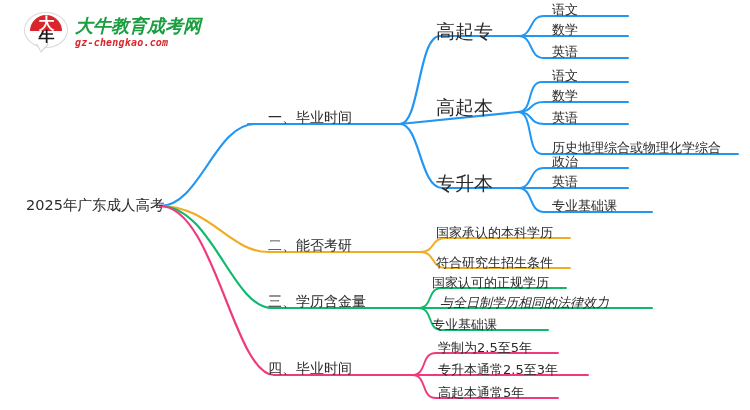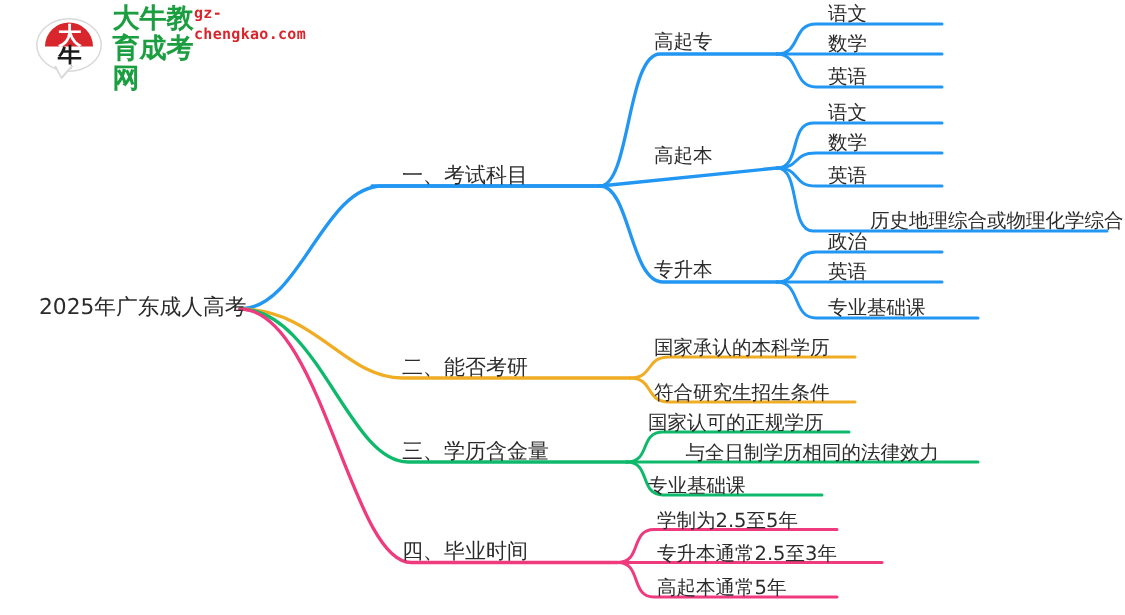--- a/index.html
+++ b/index.html
@@ -57,21 +57,21 @@
     width:34px; height:28px;
     font-size:16px; font-weight:bold;
     color:#1a1a1a;
     letter-spacing:-1px;
     line-height:14px;
     text-align:center;
     font-family:"DejaVu Sans",sans-serif;
   }
   .logo-cn span:first-child { color:#ffffff; display:block; }
   .logo-cn span:last-child  { color:#1a1a1a; display:block; }
-  .logo-text { display:flex; flex-direction:row; justify-content:space-between; }
+  .logo-text { display:flex; flex-direction:column; justify-content:space-between;font-style:italic; }
   .logo-title {
     font-size:18px; font-weight:bold; color:#1a9e3f;
     letter-spacing:0px; line-height:20px;
     font-family:"DejaVu Sans",sans-serif;
   }
   .logo-sub {
     font-size:10px; font-weight:bold; color:#d8262c;
     letter-spacing:0.2px; line-height:14px;
     font-family:"DejaVu Sans Mono","Liberation Mono",monospace;
   }
@@ -86,21 +86,21 @@
     font-family:"DejaVu Sans","Liberation Sans",sans-serif;
     color:#2b2b2b;
     white-space:nowrap;
     line-height:1;
   }
   .root {
     font-size:14.5px;
     left:26px; top:198px;
   }
   .lvl1 { font-size:14px; }
-  .lvl2 { font-size:13px; }
+  .lvl2 { font-size:19px; }
   .lvl3 { font-size:13px; }
 </style>
 </head>
 <body>
 
 <div id="canvas">
 
   <div id="logo">
     <div class="logo-mark">
       <div class="logo-bubble"></div>
@@ -153,46 +153,46 @@
     <path d="M418,308 C434,308 426,330 442,330 L548,330" stroke="#0fb96b" stroke-width="2"></path>
 
     <path d="M160,206 C214,206 234,375 274,375 L412,375" stroke="#ef3b7e" stroke-width="2.2"></path>
     <path d="M412,375 C428,375 420,353 436,353 L558,353" stroke="#ef3b7e" stroke-width="2"></path>
     <path d="M412,375 L588,375" stroke="#ef3b7e" stroke-width="2"></path>
     <path d="M412,375 C428,375 420,398 436,398 L558,398" stroke="#ef3b7e" stroke-width="2"></path>
   </svg>
 
   <div class="node root">2025年广东成人高考</div>
 
-  <div class="node lvl1" style="left:268px; top:110px;">一、考试科目</div>
+  <div class="node lvl1" style="left:268px; top:110px;">一、毕业时间</div>
 
   <div class="node lvl2" style="left:436px; top:22px;">高起专</div>
   <div class="node lvl2" style="left:436px; top:98px;">高起本</div>
   <div class="node lvl2" style="left:436px; top:174px;">专升本</div>
 
   <div class="node lvl3" style="left:552px; top:3px;">语文</div>
   <div class="node lvl3" style="left:552px; top:23px;">数学</div>
   <div class="node lvl3" style="left:552px; top:45px;">英语</div>
 
   <div class="node lvl3" style="left:552px; top:69px;">语文</div>
   <div class="node lvl3" style="left:552px; top:89px;">数学</div>
   <div class="node lvl3" style="left:552px; top:111px;">英语</div>
-  <div class="node lvl3" style="left:552px; top:141px;margin-left:28px;">历史地理综合或物理化学综合</div>
+  <div class="node lvl3" style="left:552px; top:141px;">历史地理综合或物理化学综合</div>
 
   <div class="node lvl3" style="left:552px; top:155px;">政治</div>
   <div class="node lvl3" style="left:552px; top:175px;">英语</div>
   <div class="node lvl3" style="left:552px; top:199px;">专业基础课</div>
 
   <div class="node lvl1" style="left:268px; top:238px;">二、能否考研</div>
   <div class="node lvl3" style="left:436px; top:226px;">国家承认的本科学历</div>
   <div class="node lvl3" style="left:436px; top:256px;text-align:right;">符合研究生招生条件</div>
 
   <div class="node lvl1" style="left:268px; top:294px;">三、学历含金量</div>
   <div class="node lvl3" style="left:432px; top:276px;">国家认可的正规学历</div>
-  <div class="node lvl3" style="left:457px; top:296px;">与全日制学历相同的法律效力</div>
+  <div class="node lvl3" style="left:440px; top:296px;font-style:italic;">与全日制学历相同的法律效力</div>
   <div class="node lvl3" style="left:432px; top:318px;">专业基础课</div>
 
   <div class="node lvl1" style="left:268px; top:361px;">四、毕业时间</div>
   <div class="node lvl3" style="left:438px; top:341px;">学制为2.5至5年</div>
   <div class="node lvl3" style="left:438px; top:363px;">专升本通常2.5至3年</div>
   <div class="node lvl3" style="left:438px; top:386px;">高起本通常5年</div>
 
 </div>
 
 </body></html>

